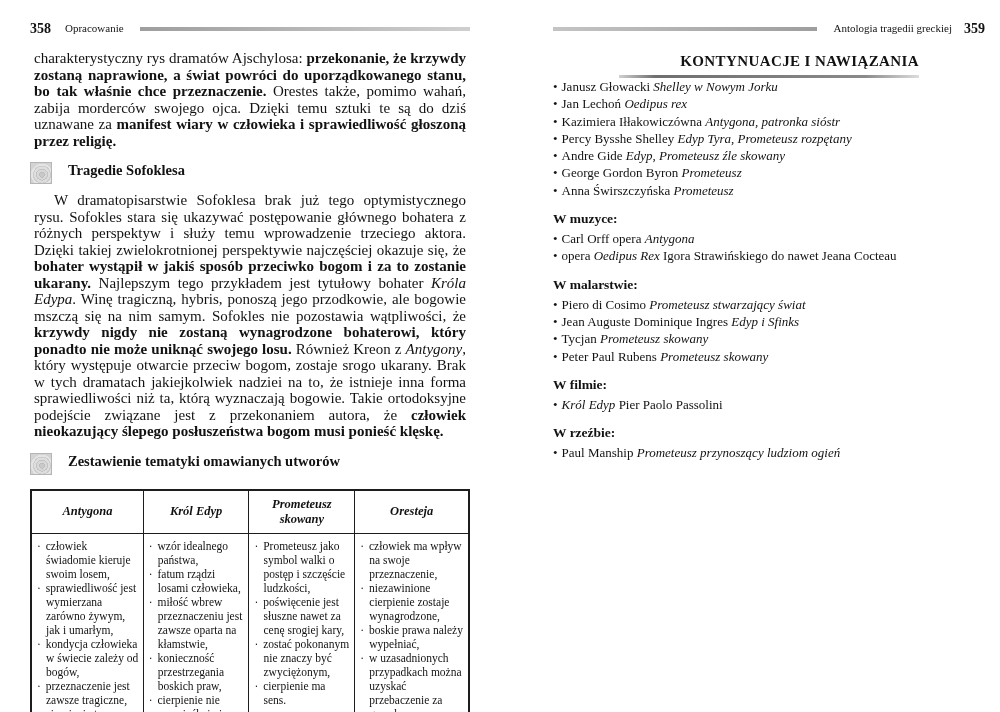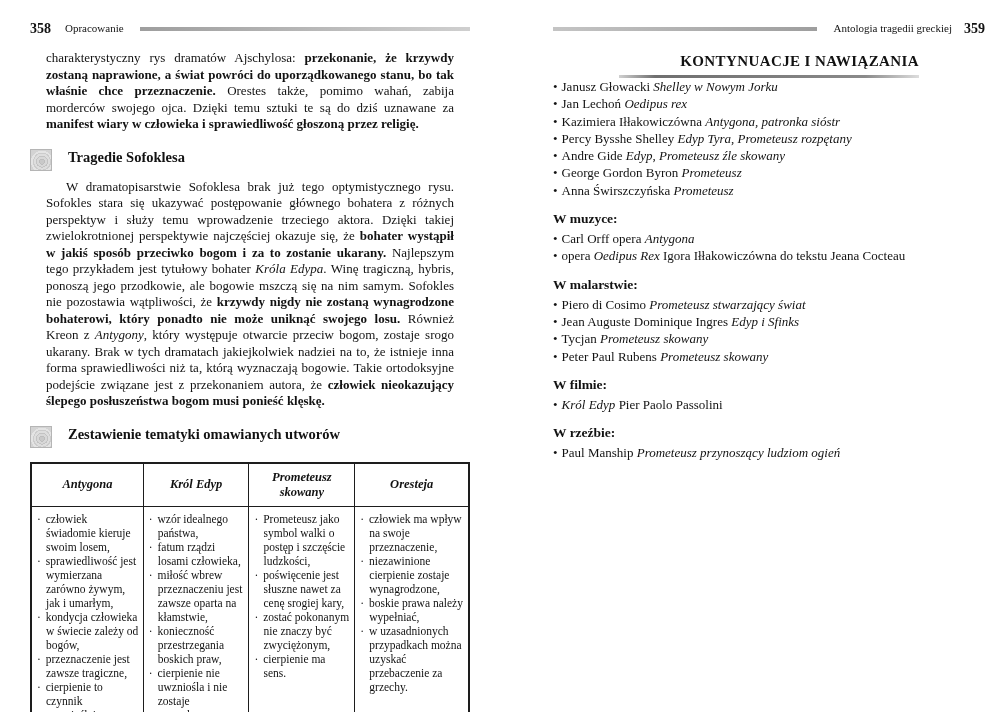--- a/index.html
+++ b/index.html
@@ -16,21 +16,21 @@
 
   
   .run-head{display:flex;align-items:center;height:17px;}
   .pagenum{font-weight:bold;font-size:14px;line-height:17px;}
   .run-label{font-size:11px;line-height:17px;margin-left:14px;}
   .run-label.it{margin-left:0;margin-right:12px;}
   .head-rule{flex:1;height:4px;background:linear-gradient(to right,#9e9e9e,#cfcfcf);margin-left:16px;}
   .head-rule.right{margin-left:0;margin-right:16px;background:linear-gradient(to right,#c4c4c4,#9e9e9e);}
 
   
-  .bodytext{font-size:13px;line-height:16.5px;text-align:justify;margin:16px;}
+  .bodytext{font-size:15px;line-height:16.5px;text-align:justify;margin:4px;}
   .p-first{margin-top:13px;}
   .p-indent{text-indent:20px;margin-top:8px;}
 
   .sec-row{display:flex;align-items:flex-start;margin-top:13px;margin-bottom:2px;}
   .sec-icon{
     width:20px;height:20px;border:1px solid #b5b5b5;flex:0 0 auto;
     background:
       radial-gradient(circle at 55% 58%, #c9c9c9 0 2px, #bdbdbd 2px 3px, #d8d8d8 3px 5px,
         #c3c3c3 5px 6px, #dedede 6px 8px, #cccccc 8px 9px, #e4e4e4 9px 11px, #d3d3d3 11px);
   }
@@ -141,21 +141,21 @@
   <div>
       <div class="r-item"><span class="blt">•</span><span>Janusz Głowacki </span><span class="i">Shelley w Nowym Jorku</span></div>
       <div class="r-item"><span class="blt">•</span><span>Jan Lechoń </span><span class="i">Oedipus rex</span></div>
       <div class="r-item"><span class="blt">•</span><span>Kazimiera Iłłakowiczówna </span><span class="i">Antygona, patronka sióstr</span></div>
       <div class="r-item"><span class="blt">•</span><span>Percy Bysshe Shelley </span><span class="i">Edyp Tyra</span><span>, </span><span class="i">Prometeusz rozpętany</span></div>
       <div class="r-item"><span class="blt">•</span><span>Andre Gide </span><span class="i">Edyp</span><span>, </span><span class="i">Prometeusz źle skowany</span></div>
       <div class="r-item"><span class="blt">•</span><span>George Gordon Byron </span><span class="i">Prometeusz</span></div>
       <div class="r-item"><span class="blt">•</span><span>Anna Świrszczyńska </span><span class="i">Prometeusz</span></div>
       <div class="sec-heading">W muzyce:</div>
       <div class="r-item"><span class="blt">•</span><span>Carl Orff opera </span><span class="i">Antygona</span></div>
-      <div class="r-item"><span class="blt">•</span><span>opera </span><span class="i">Oedipus Rex</span><span> Igora Iłłakowiczówna do tekstu Jeana Cocteau</span></div>
+      <div class="r-item"><span class="blt">•</span><span>opera </span><span class="i">Oedipus Rex</span><span> Igora Strawińskiego do nawet Jeana Cocteau</span></div>
       <div class="sec-heading">W malarstwie:</div>
       <div class="r-item"><span class="blt">•</span><span>Piero di Cosimo </span><span class="i">Prometeusz stwarzający świat</span></div>
       <div class="r-item"><span class="blt">•</span><span>Jean Auguste Dominique Ingres </span><span class="i">Edyp i Sfinks</span></div>
       <div class="r-item"><span class="blt">•</span><span>Tycjan </span><span class="i">Prometeusz skowany</span></div>
       <div class="r-item"><span class="blt">•</span><span>Peter Paul Rubens </span><span class="i">Prometeusz skowany</span></div>
       <div class="sec-heading">W filmie:</div>
       <div class="r-item"><span class="blt">•</span><span class="i">Król Edyp</span><span> Pier Paolo Passolini</span></div>
       <div class="sec-heading">W rzeźbie:</div>
       <div class="r-item"><span class="blt">•</span><span>Paul Manship </span><span class="i">Prometeusz przynoszący ludziom ogień</span></div>
     </div>

